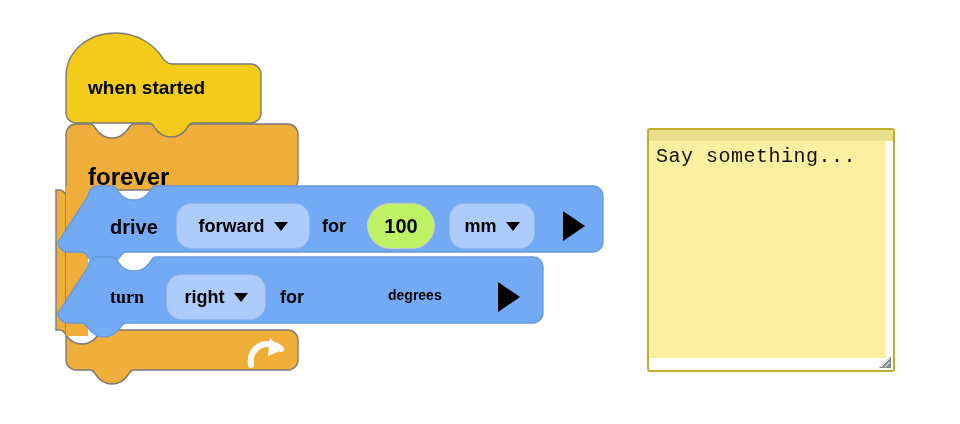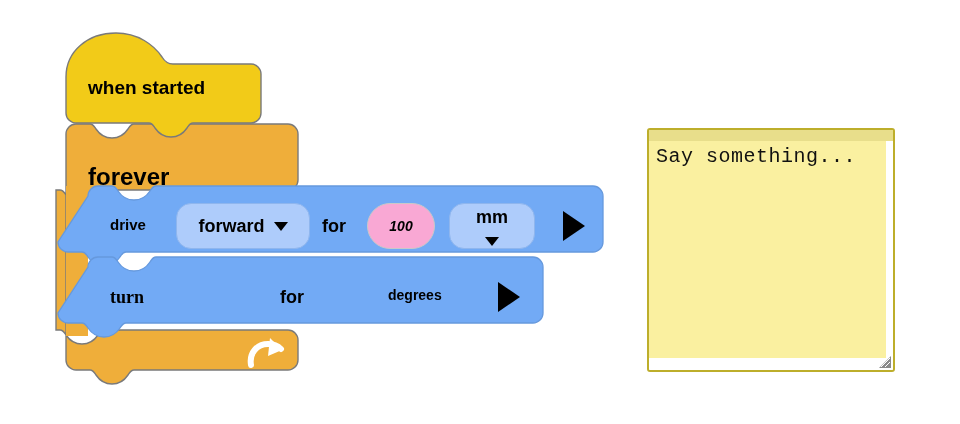--- a/index.html
+++ b/index.html
@@ -38,21 +38,21 @@
     font-weight: bold;
     color: #000000;
     white-space: nowrap;
     line-height: 1;
     user-select: none;
   }
 
   .lbl-hat      { left: 88px;  top: 78px;  font-size: 19px; }
   .lbl-forever  { left: 88px;  top: 146px; font-size: 24px; margin-top: 19px; }
 
-  .lbl-drive    { left: 110px; top: 217px; font-size: 15px; }
+  .lbl-drive    { left: 110px; top: 217px; font-size: 20px; }
   .lbl-drive-for{ left: 322px; top: 217px; font-size: 18px; }
 
   .lbl-turn     { left: 110px; top: 288px; font-size: 18px; font-family: Liberation Serif, serif; }
   .lbl-turn-for { left: 280px; top: 288px; font-size: 18px; }
   .lbl-degrees  { left: 388px; top: 288px; font-size: 14px; }
 
   
   .dropdown {
     position: absolute;
     background: #AECCFB;
@@ -63,47 +63,46 @@
     justify-content: center;
     gap: 9px;
     font-family: "Liberation Sans", sans-serif;
     font-weight: bold;
     font-size: 18px;
     color: #000;
     box-sizing: border-box;
     user-select: none;
   }
   .dd-forward { left: 176px; top: 203px; width: 134px; height: 46px; }
-  .dd-mm      { left: 449px; top: 203px; width: 86px;  height: 46px; flex-direction: column; }
+  .dd-mm      { left: 449px; top: 203px; width: 86px;  height: 46px; }
   .dd-right   { left: 166px; top: 274px; width: 100px; height: 46px; }
 
   .caret {
     width: 0; height: 0;
     border-left: 7px solid transparent;
     border-right: 7px solid transparent;
     border-top: 9px solid #000;
     display: inline-block;
   }
 
   
   .numfield {
     position: absolute;
-    background: #f9a8d4;
+    background: #bef264;
     border: 1px solid #C9C9C9;
     border-radius: 999px;
     display: flex;
     align-items: center;
     justify-content: center;
     font-family: "Liberation Sans", sans-serif;
     font-weight: bold;
-    font-size: 14px;
+    font-size: 20px;
     color: #000;
     box-sizing: border-box;
     user-select: none;
-    font-style: italic;
   }
   .num-100 { left: 367px; top: 203px; width: 68px; height: 46px; }
   .num-90  { left: 323px; top: 274px; width: 58px; height: 46px; }
 
   
   .play-tri {
     position: absolute;
     width: 0; height: 0;
     border-top: 15px solid transparent;
     border-bottom: 15px solid transparent;
@@ -302,20 +301,24 @@
 
   <div class="dropdown dd-mm">
     <span>mm</span>
     <span class="caret"></span>
   </div>
 
   <div class="play-tri play-drive"></div>
 
   <div class="blk-label lbl-turn">turn</div>
 
+  <div class="dropdown dd-right">
+    <span>right</span>
+    <span class="caret"></span>
+  </div>
 
   <div class="blk-label lbl-turn-for">for</div>
 
 
   <div class="blk-label lbl-degrees">degrees</div>
 
   <div class="play-tri play-turn"></div>
 
   <div id="note-wrap">
     <div id="note">

